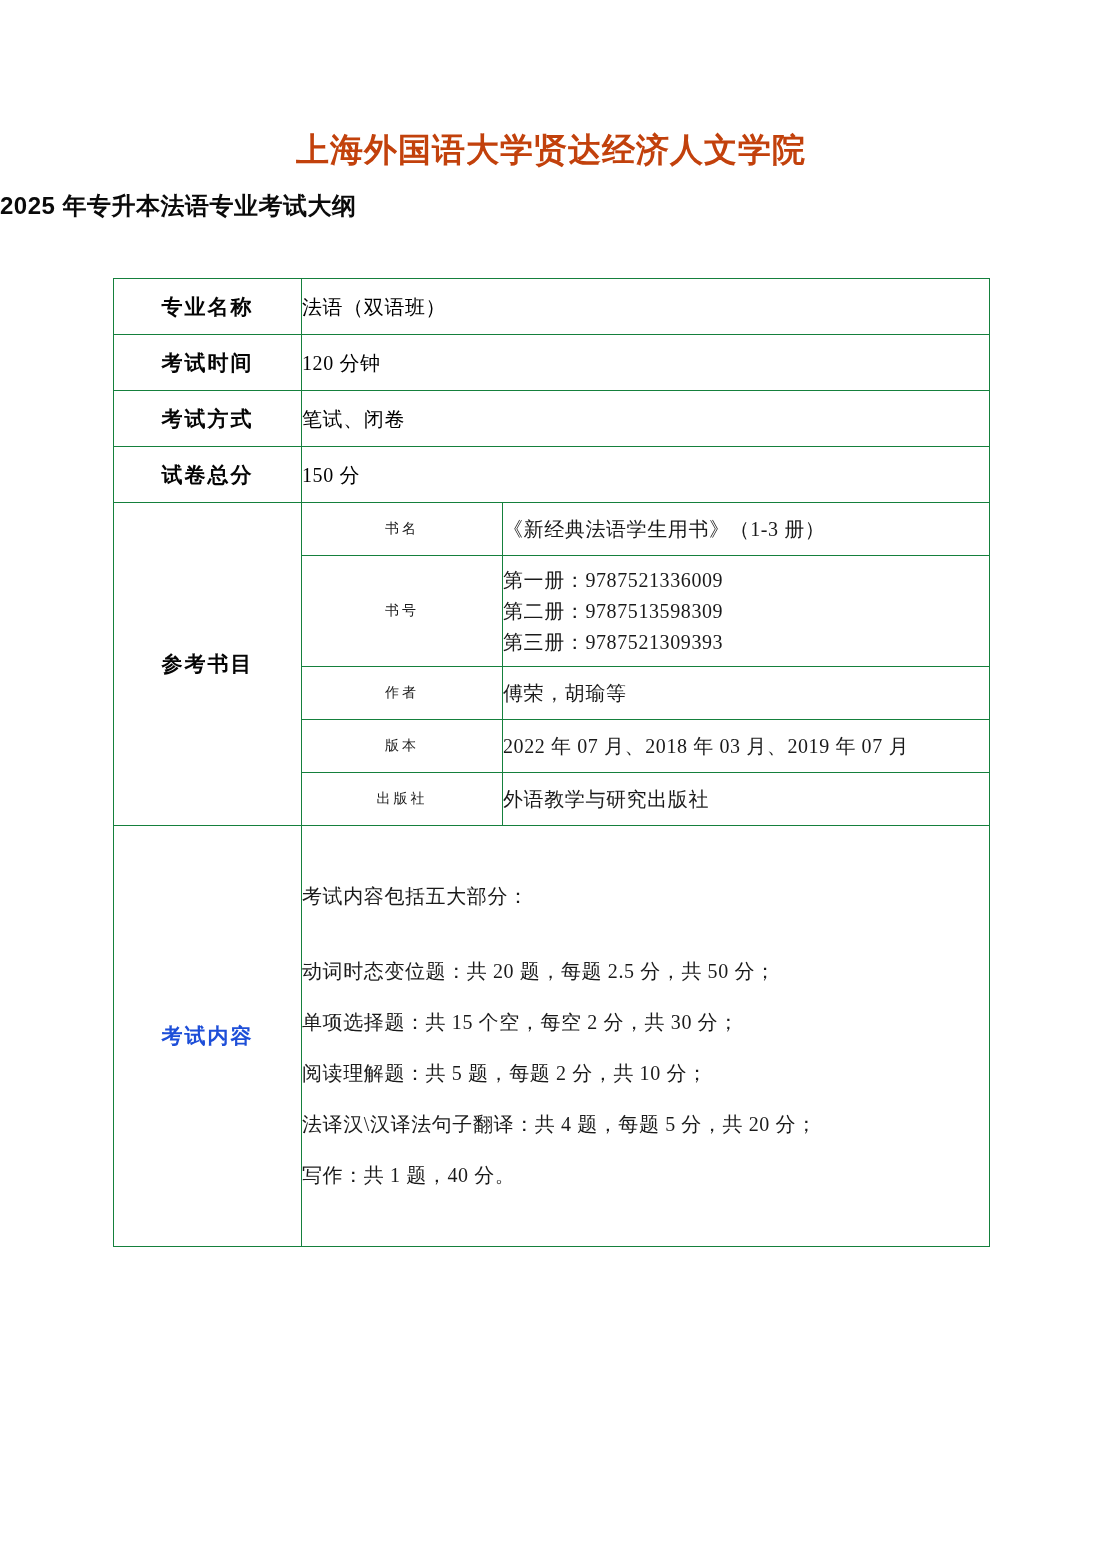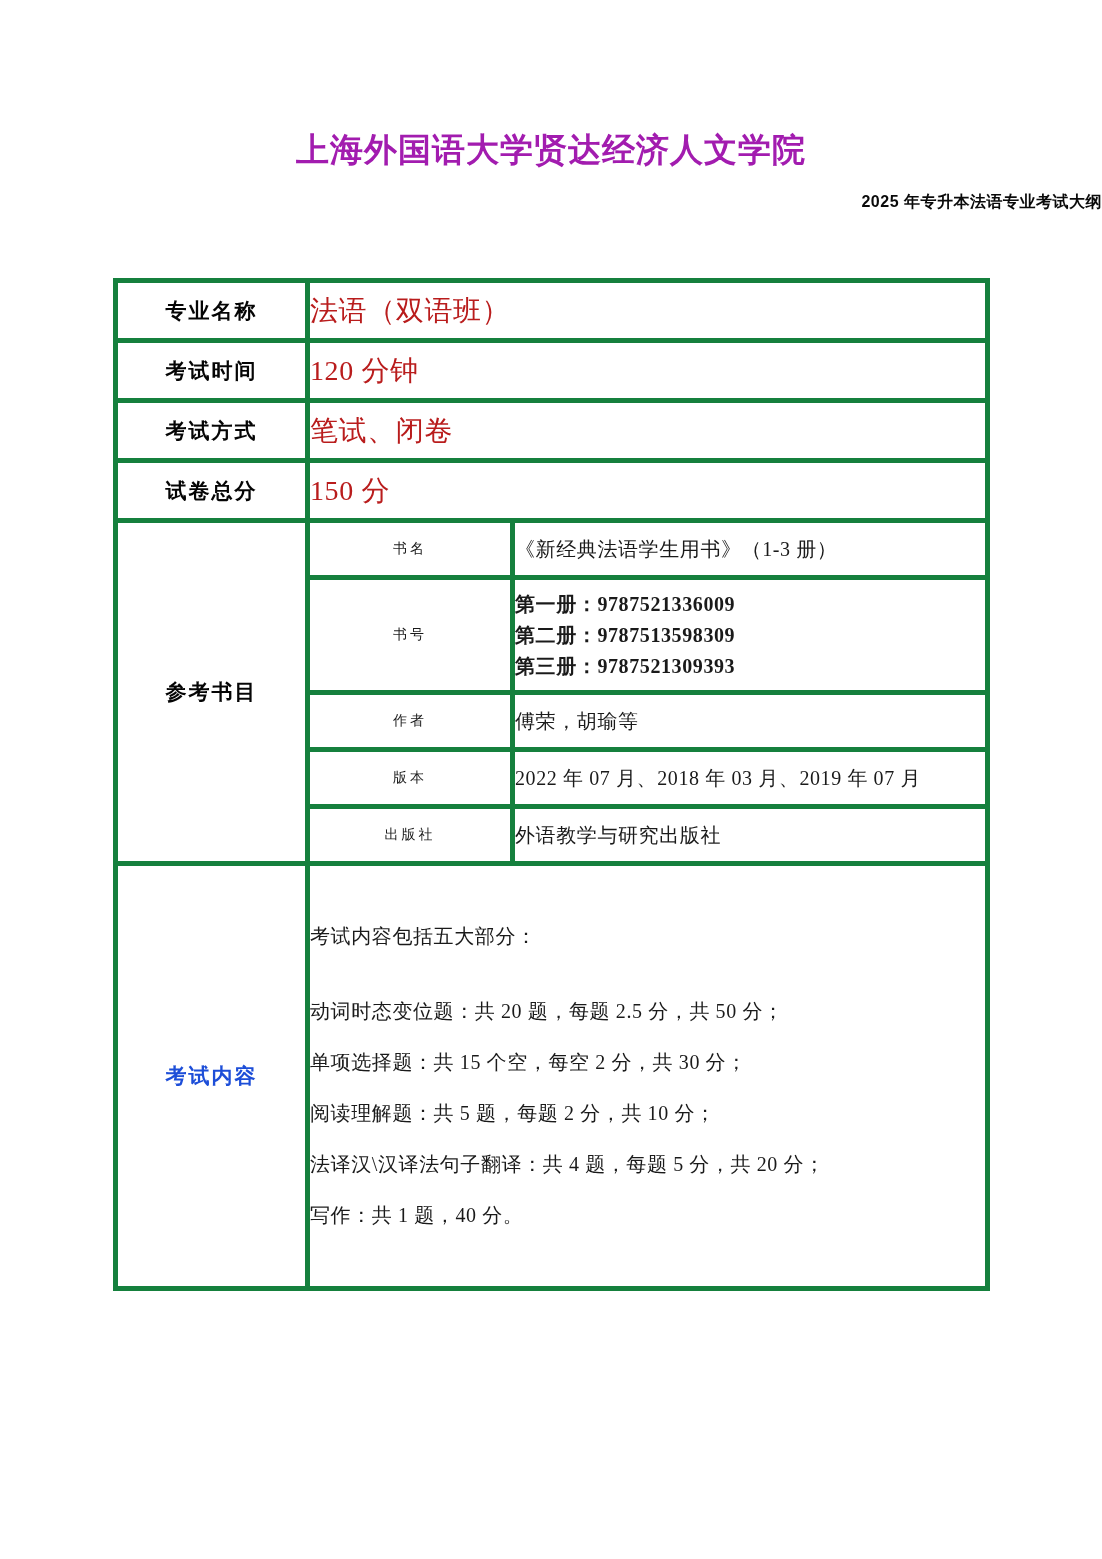--- a/index.html
+++ b/index.html
@@ -26,64 +26,64 @@
   
   .title-main {
     text-align: center;
     font-family: "Liberation Sans", "DejaVu Sans", sans-serif;
     font-weight: bold;
     font-size: 33px;
     letter-spacing: 1px;
     line-height: 1.2;
     margin: 0;
     padding-top: 130px;
-    color: #a21caf;
+    color: #c2410c;
   }
   .title-sub {
-    text-align: right;
+    text-align: left;
     font-family: "Liberation Sans", "DejaVu Sans", sans-serif;
     font-weight: bold;
-    font-size: 16px;
+    font-size: 24px;
     letter-spacing: 0.5px;
     line-height: 1.2;
     margin: 0;
     padding-top: 22px;
     color: #0a0a0a;
   }
   
   .tbl-wrap {
     position: absolute;
     left: 113px;
     top: 278px;
     width: 877px;
   }
   table.outline {
     border-collapse: collapse;
     width: 877px;
     table-layout: fixed;
   }
   table.outline td {
-    border: 5px solid #15803d;
+    border: 1px solid #15803d;
     vertical-align: middle;
     padding: 0;
   }
   .lbl {
     width: 187px;
     text-align: center;
     font-family: "Liberation Serif", "DejaVu Serif", serif;
     font-weight: bold;
     font-size: 21px;
     letter-spacing: 2px;
     color: #050505;
   }
   .val {
     padding-left: 12px;
-    font-size: 28px;
+    font-size: 20px;
     line-height: 1.5;
-    color: #b91c1c;
+    color: #000000;
     letter-spacing: 0.6px;
   }
   .row-basic td { height: 55px; }
 
   
   .booktbl {
     border-collapse: collapse;
     width: 100%;
     table-layout: fixed;
   }
@@ -106,21 +106,21 @@
   .bk-val {
     padding-left: 12px;
     font-size: 20px;
     line-height: 1.55;
     color: #1a1a1a;
     letter-spacing: 0.6px;
   }
   .bk-row-1 td { height: 52px; }
   .bk-row-isbn td { height: 110px; }
   .bk-row-n td { height: 52px; }
-  .isbn-line { display: block; font-weight: bold; }
+  .isbn-line { display: block; }
 
   
   .content-cell {
     padding: 0 18px 0 14px;
     vertical-align: top;
     margin-left: 40px;
   }
   .content-inner {
     padding-top: 56px;
     padding-bottom: 56px;

